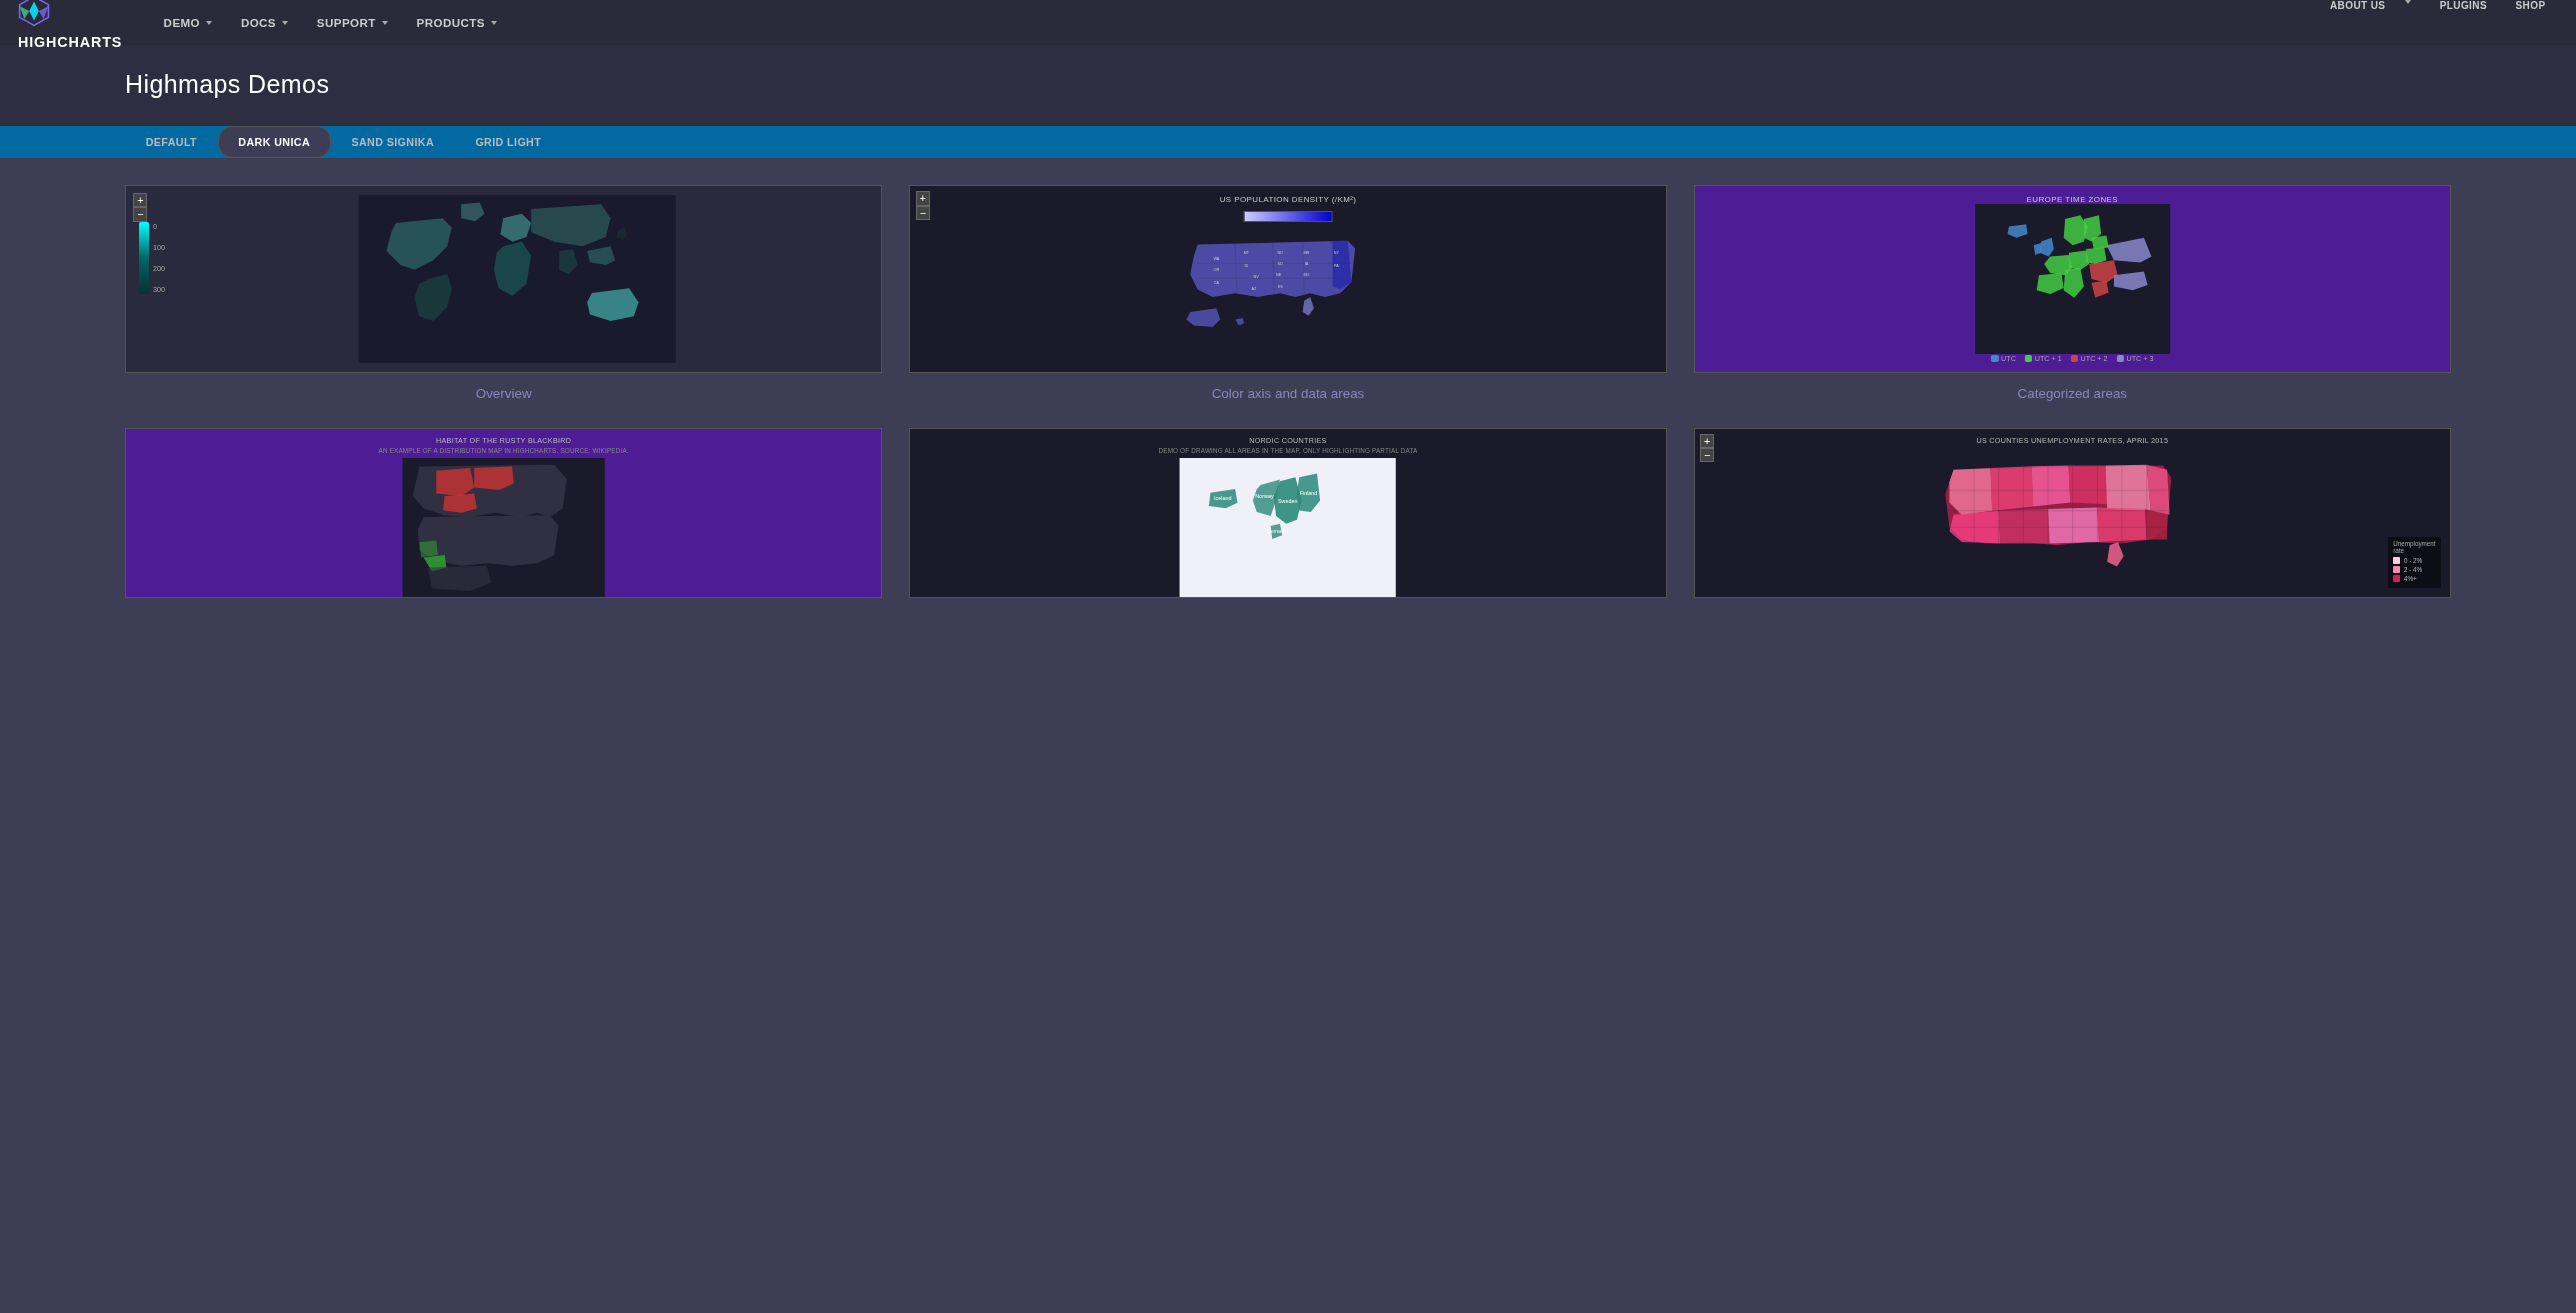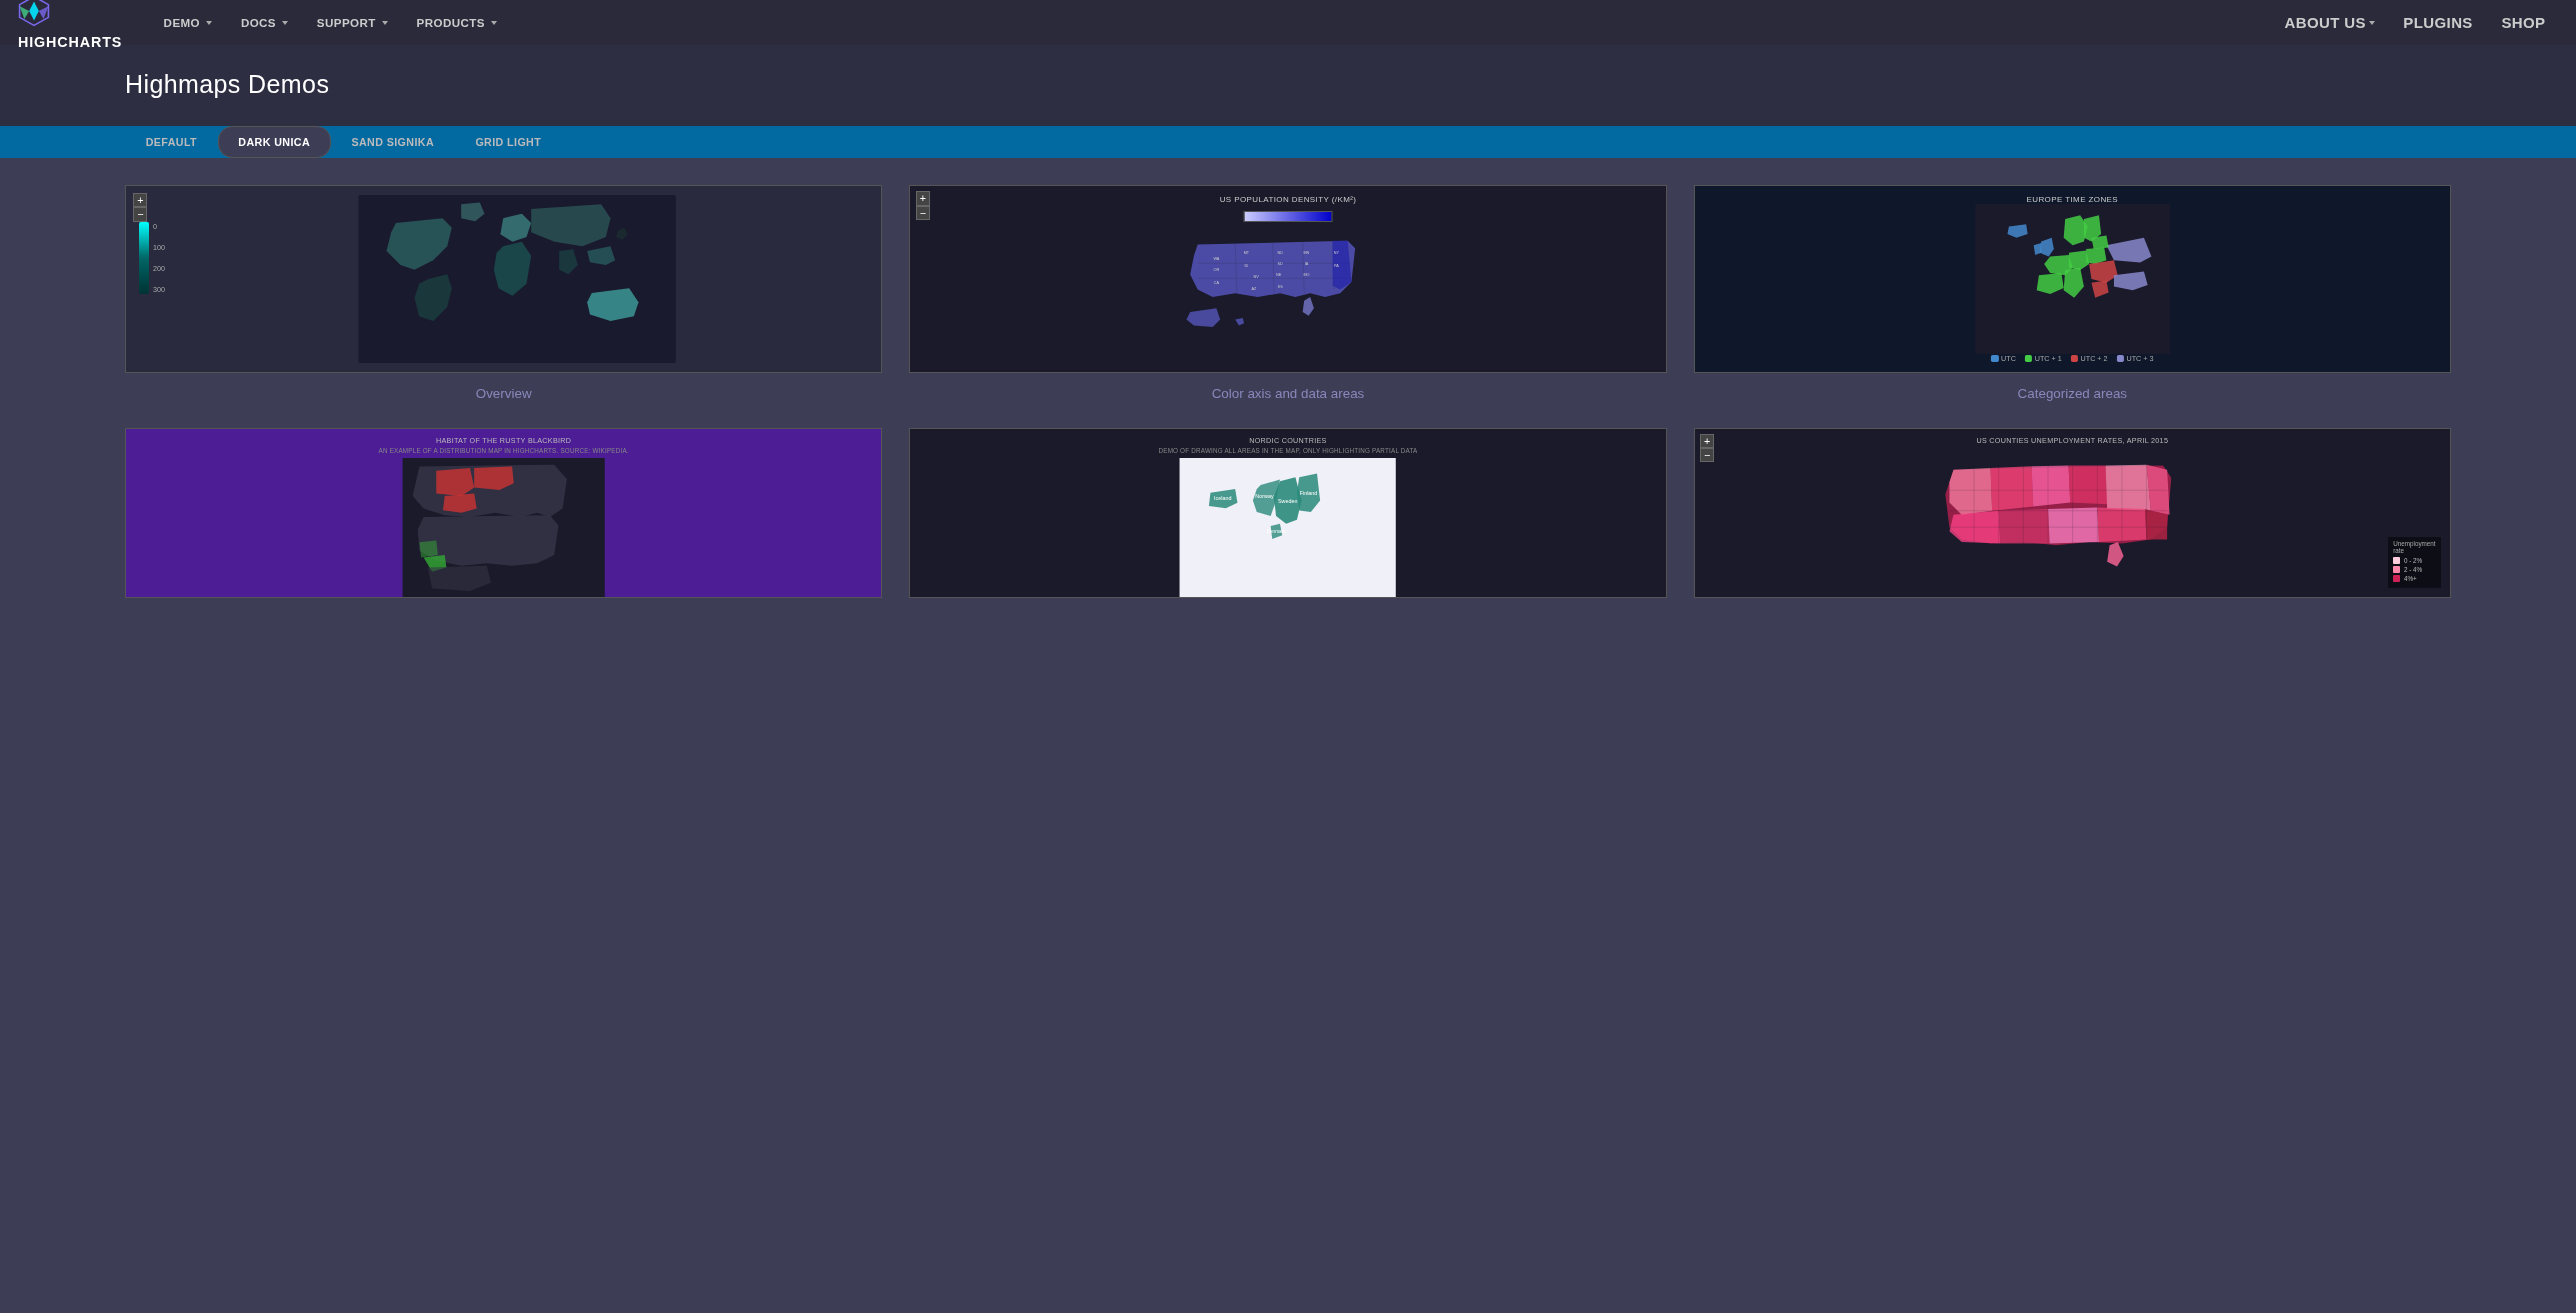--- a/index.html
+++ b/index.html
@@ -52,30 +52,31 @@
       cursor: pointer;
       text-decoration: none;
     }
     .nav-right-links {
       display: flex;
       align-items: center;
       gap: 3.6px;
     }
     .nav-right-link {
       color: #ccc;
-      font-size: 15px;
+      font-size: 10px;
       font-weight: 600;
       text-transform: uppercase;
       letter-spacing: 0.4px;
       padding: 0 12.5px;
       height: 45px;
       display: flex;
-      align-items: center;
+      align-items: flex-start;
       cursor: pointer;
       text-decoration: none;
+      gap: 17px;
     }
     .chevron-down {
       display: inline-block;
       width: 0; height: 0;
       border-left: 3.6px solid transparent;
       border-right: 3.6px solid transparent;
       border-top: 4.5px solid #aaa;
       margin-left: 2.7px;
     }
 
@@ -220,21 +221,21 @@
       top: 25px;
       left: 50%;
       transform: translateX(-50%);
       width: 89px;
       height: 10.7px;
       background: linear-gradient(to right, #ccccff, #0000cc);
       border: 0.9px solid #555;
     }
 
     
-    .europe-bg { background: #0f172a; }
+    .europe-bg { background: #4c1d95; }
     .europe-title {
       position: absolute;
       top: 9px;
       left: 50%;
       transform: translateX(-50%);
       color: #ccc;
       font-size: 8px;
       text-align: center;
       white-space: nowrap;
       letter-spacing: 0.4px;

